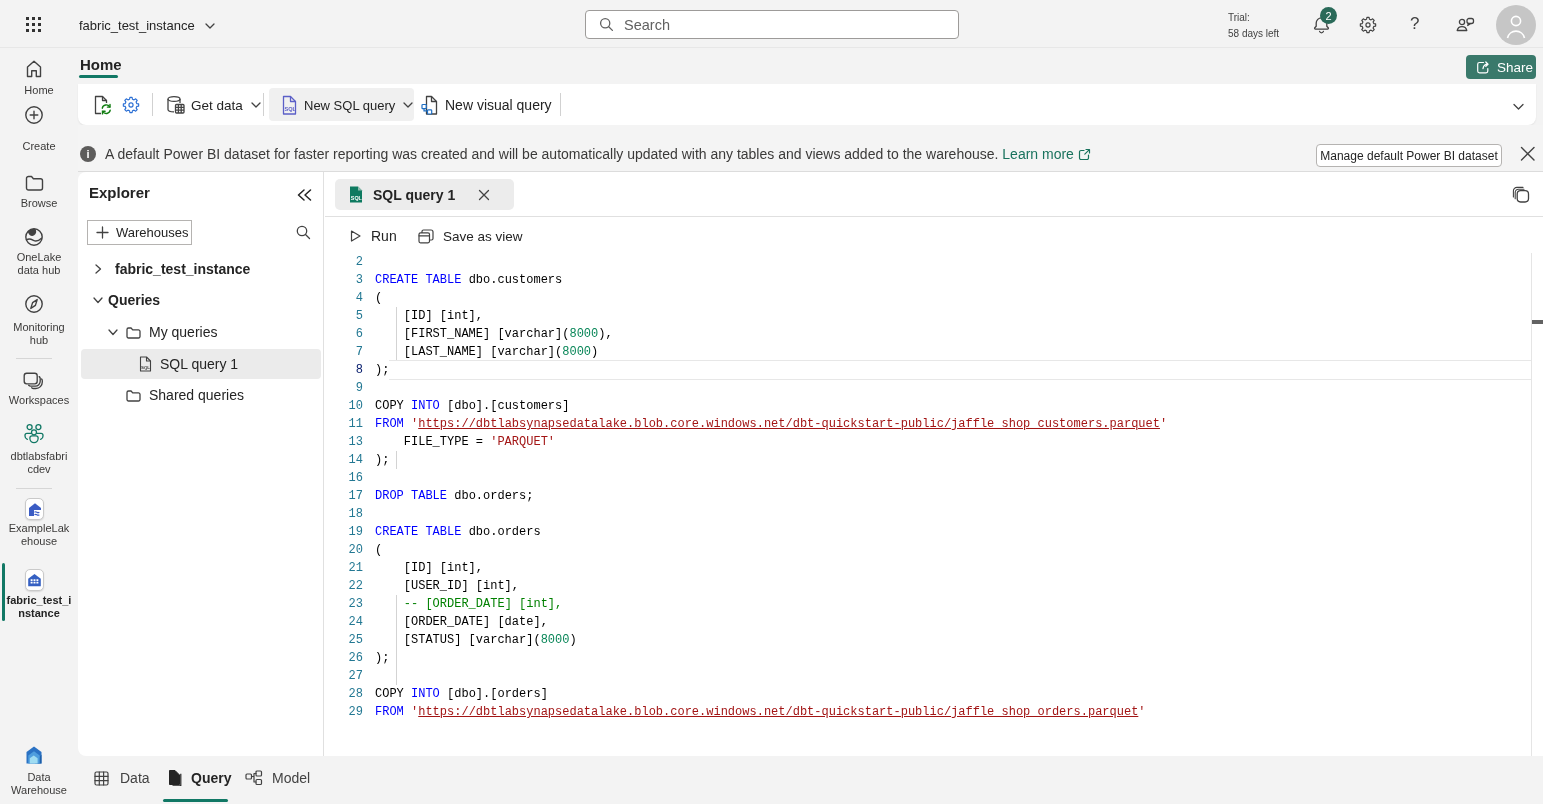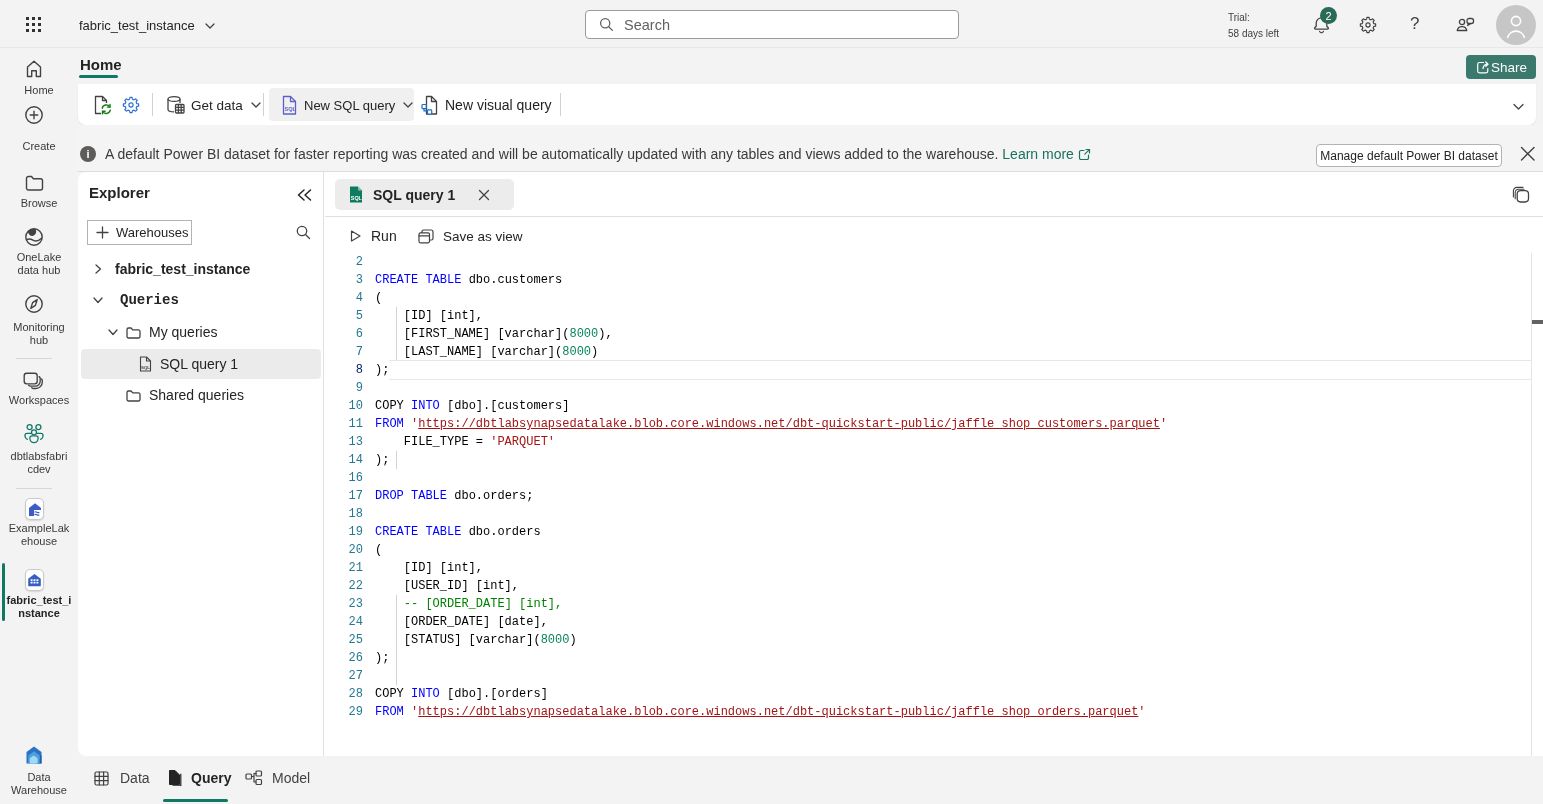--- a/index.html
+++ b/index.html
@@ -233,21 +233,21 @@
   <div class="rlbl" style="top:770.5px;">Data<br>Warehouse</div>
 
   <div class="abs" id="hometab">Home</div>
   <div class="abs" id="homeul"></div>
 
   <div class="abs" style="left:1466px; top:55px; width:70px; height:24px; background:#3a796b; border-radius:4px; display:flex; align-items:center; color:#fff; font-size:13.5px;">
     <svg width="15" height="15" style="margin-left:10px;" fill="none" stroke="#fff" stroke-width="1.2" stroke-linecap="round" stroke-linejoin="round">
         <path d="M7.5 2.5 H3.5 A1.8 1.8 0 0 0 1.7 4.3 V11 A1.8 1.8 0 0 0 3.5 12.8 H10 A1.8 1.8 0 0 0 11.8 11 V8.5"></path>
         <path d="M7 8.5 C 7.5 5.5 9.5 4.2 12 4.2 M12 4.2 L9.8 2 M12 4.2 L9.8 6.4" stroke-width="1.3"></path>
       </svg>
-    <span style="margin-left:0;">Share</span>
+    <span style="margin-left:6px;">Share</span>
   </div>
 
   <div class="abs" id="ribbon"></div>
 
   <div class="abs" style="left:93px; top:95px;">
     <svg width="19" height="20">
         <g fill="none" stroke="#424242" stroke-width="1.3" stroke-linejoin="round">
           <path d="M13.5 8 V5.5 L9.5 1.5 H2.5 V18.5 H8"></path>
           <path d="M9.5 1.5 V5.5 H13.5"></path>
         </g>
@@ -358,21 +358,21 @@
       <div class="trow" style="left:14px; top:82px; font-weight:bold;">
         <svg width="12" height="12" class="ico">
             <path d="M4 2 L8.5 6 L4 10"></path>
           </svg>
         <span style="margin-left:11px;">fabric_test_instance</span>
       </div>
       <div class="trow" style="left:14px; top:113px; font-weight:bold;">
         <svg width="12" height="12" class="ico">
             <path d="M2 4 L6 8.5 L10 4"></path>
           </svg>
-        <span style="margin-left:16px;font-family:Liberation Mono, monospace;">Queries</span>
+        <span style="margin-left:4px;">Queries</span>
       </div>
       <div class="trow" style="left:29px; top:145px;">
         <svg width="12" height="12" class="ico">
             <path d="M2 4 L6 8.5 L10 4"></path>
           </svg>
         <svg width="15" height="13" class="ico" style="margin-left:7px;">
             <path d="M1 3.5 a1.5 1.5 0 0 1 1.5-1.5 h2.6 l1.6 1.9 h5.8 a1.5 1.5 0 0 1 1.5 1.5 V10.5 a1.5 1.5 0 0 1-1.5 1.5 H2.5 a1.5 1.5 0 0 1-1.5-1.5 Z"></path>
           </svg>
         <span style="margin-left:8px;">My queries</span>
       </div>

